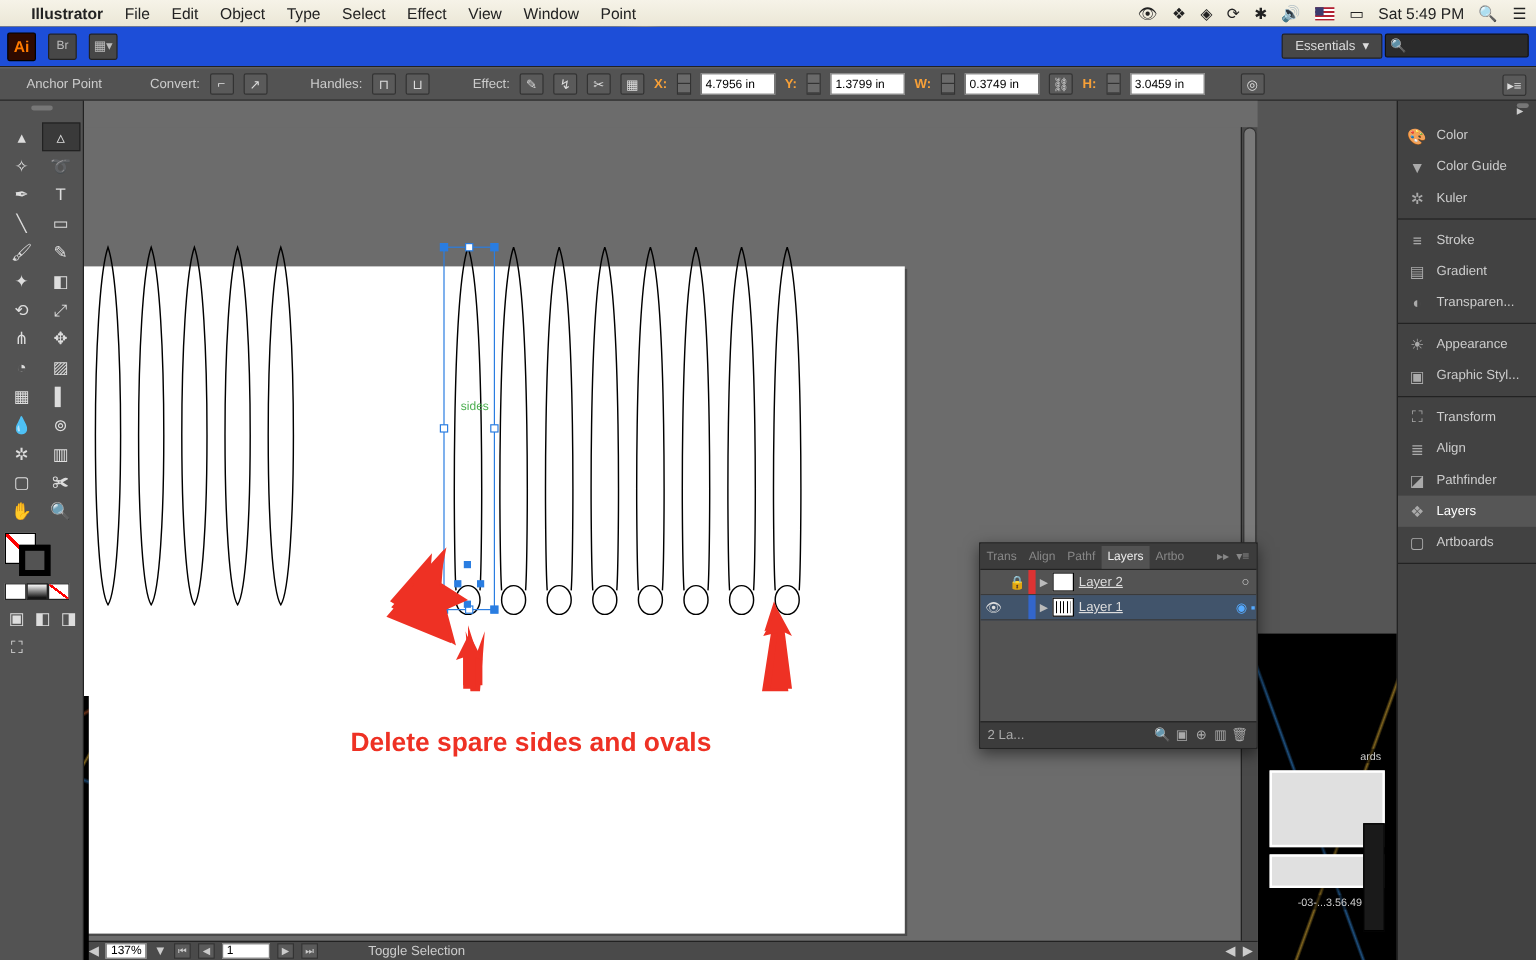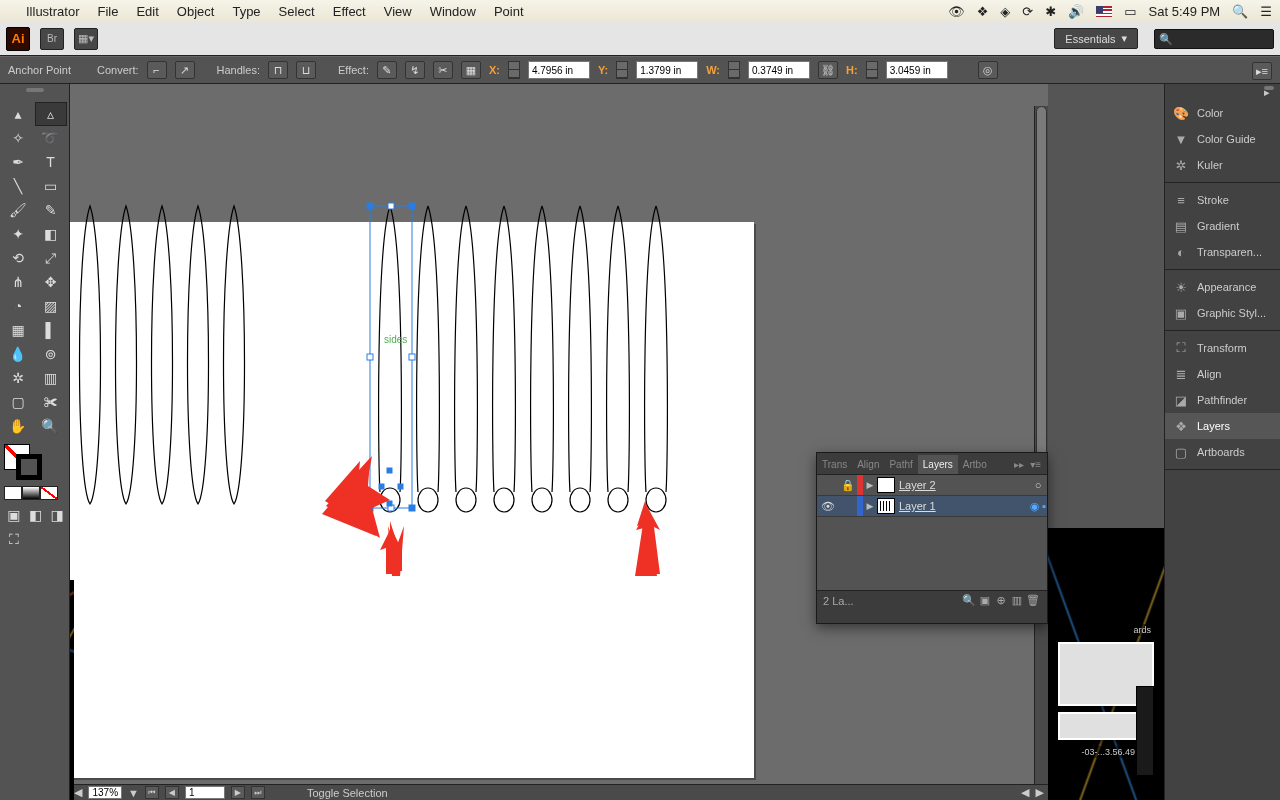--- a/index.html
+++ b/index.html
@@ -20,39 +20,39 @@
   .apple { font-size: 15px; }
   .menubar span { cursor: default; }
   .miniicon { font-size: 13px; }
   .flag { display:inline-block; width:16px; height:11px; background: linear-gradient(#b22234 0 15%,#fff 15% 30%,#b22234 30% 45%,#fff 45% 60%,#b22234 60% 75%,#fff 75% 90%,#b22234 90% 100%); position:relative;}
   .flag::before{content:"";position:absolute;width:7px;height:7px;background:#3c3b6e;top:0;left:0;}
   
   .streakbg { position:absolute; top:0; left:0; right:0; height:22px; background: #111; z-index:0;}
   .streakbg::before{content:"";position:absolute;inset:0;background:linear-gradient(85deg,transparent 40%,rgba(255,200,50,.5) 42%,transparent 43%,rgba(100,200,255,.4) 60%,transparent 62%);}
   
   .apptop {
-    height: 34px; background: #e5e5e5; border-bottom:1px solid #222;
+    height: 34px; background: #1d4ed8; border-bottom:1px solid #222;
     display:flex; align-items:center; padding: 0 6px; gap:10px;
   }
   .ai-badge {
     width:24px; height:24px; background:#2e0a00; color:#ff7b00;
     display:flex;align-items:center;justify-content:center;
     font-weight:bold; font-size:13px; border:1px solid #000; border-radius:2px;
   }
   .iconbtn { width:24px;height:22px;border:1px solid #222;background:#474747;border-radius:2px;display:flex;align-items:center;justify-content:center;color:#bbb;cursor:pointer;}
-  .apptop .right { margin-left:auto; display:flex; align-items:flex-end; gap:16px;}
+  .apptop .right { margin-left:auto; display:flex; align-items:flex-start; gap:2px;}
   .essentials { background:#474747;border:1px solid #222;padding:3px 10px;color:#ddd;border-radius:2px;display:flex;align-items:center;gap:6px;}
   .searchbox { width:120px;height:20px;background:#2b2b2b;border:1px solid #111;border-radius:2px;display:flex;align-items:center;padding:0 4px;color:#888;}
   
   .ctrlbar {
     height: 28px; background: #535353; border-top:1px solid #666; border-bottom:1px solid #222;
     display:flex; align-items:center; padding:0 8px; gap:8px; color:#ddd;
     position:relative;
   }
-  .ctrlbar .lbl { color:#ccc; }
+  .ctrlbar .lbl { color:#ccc;margin-left:14px; }
   .ctrlbar .tinybtn { width:20px;height:18px;background:#5a5a5a;border:1px solid #333;border-radius:2px;display:flex;align-items:center;justify-content:center;}
   .ctrlbar input.num { width:62px;height:18px;background:#fff;color:#000;border:1px solid #777;font-size:10px;padding:0 3px;}
   .coordlbl { color:#f7a038; font-weight:bold;}
   .stepper { width:12px;height:18px;background:#6a6a6a;border:1px solid #333;display:flex;flex-direction:column;}
   .stepper div{flex:1;border-bottom:1px solid #333;}
   .menu-extra { position:absolute; right:8px; top:5px; }
 
   
   .mainrow { display:flex; height: calc(800px - 22px - 34px - 28px); position:relative; }
 
@@ -132,21 +132,21 @@
   .lrow { height:21px; display:flex; align-items:center; border-bottom:1px solid #3a3a3a; font-size:11px;}
   .lrow .vis{width:22px;text-align:center;color:#ddd;}
   .lrow .lock{width:18px;text-align:center;color:#bbb;}
   .lrow .exp{width:14px;color:#bbb;font-size:9px;text-align:center;}
   .lrow .thumb{width:18px;height:16px;border:1px solid #000;background:#fff;margin-right:4px;}
   .lrow .thumb.dark{background:#fff;position:relative;}
   .lrow .thumb.dark::after{content:"";position:absolute;inset:2px;background:repeating-linear-gradient(90deg,#000 0 1px,transparent 1px 3px);}
   .lrow .name{flex:1;color:#ddd;text-decoration:underline;}
   .lrow .target{width:18px;text-align:center;}
   .lrow .colorbar{width:6px;align-self:stretch;}
-  .lp-foot{height:22px;background:#3c3c3c;border-top:1px solid #222;display:flex;align-items:flex-end;padding:16px 6px;gap:0;color:#aaa;}
+  .lp-foot{height:22px;background:#3c3c3c;border-top:1px solid #222;display:flex;align-items:flex-end;padding:4px 6px;gap:0;color:#aaa;}
   .lp-foot .spacer{flex:1;}
   .lp-foot .ib{width:16px;text-align:center;cursor:pointer;}
 
   
   .bgstreaks {
     position:absolute; left:0; bottom:0; width:74px; height:220px;
     background:#000; z-index:1;
     background-image:
       linear-gradient(60deg,transparent 30%,rgba(60,160,255,.6) 31%,transparent 32%),
       linear-gradient(120deg,transparent 50%,rgba(255,200,60,.5) 51%,transparent 52%),
@@ -166,21 +166,21 @@
   .thumbstack .tlabel{ font-size:9px;color:#ccc;background:rgba(0,0,0,.5);padding:1px 3px;}
   .darkstrip{position:absolute;right:10px;top:602px;width:18px;height:90px;background:#1a1a1a;border:1px solid #000;z-index:1;}
 </style>
 </head>
 <body>
 
 <div class="streakbg"></div>
 
 <div class="menubar">
   <span class="apple"></span>
-  <span style="font-weight:normal">Illustrator</span>
+  <span style="font-weight:bold">Illustrator</span>
   <span>File</span>
   <span>Edit</span>
   <span>Object</span>
   <span>Type</span>
   <span>Select</span>
   <span>Effect</span>
   <span>View</span>
   <span>Window</span>
   <span>Point</span>
   <div class="right">
@@ -393,20 +393,21 @@
           <g fill="#ee3124">
 
             <polygon points="252,408 302,350 296,382 316,394 298,404 306,430"></polygon>
 
             <polygon points="321,422 332,444 326,442 326,468 316,468 316,442 310,444"></polygon>
 
             <polygon points="578,402 590,424 584,421 590,468 572,468 578,421 566,424"></polygon>
           </g>
         </svg>
         <div class="sel-label" style="top:228px;left:314px">sides</div>
+        <div class="annot" style="top:500px;left:222px">Delete spare sides and ovals</div>
       </div>
 
       <div class="vscroll">
           <div class="thumb"></div>
         </div>
 
       <div class="statusbar">
         <span>◀</span>
         <div class="box">137%</div>
         <span>▼</span>

